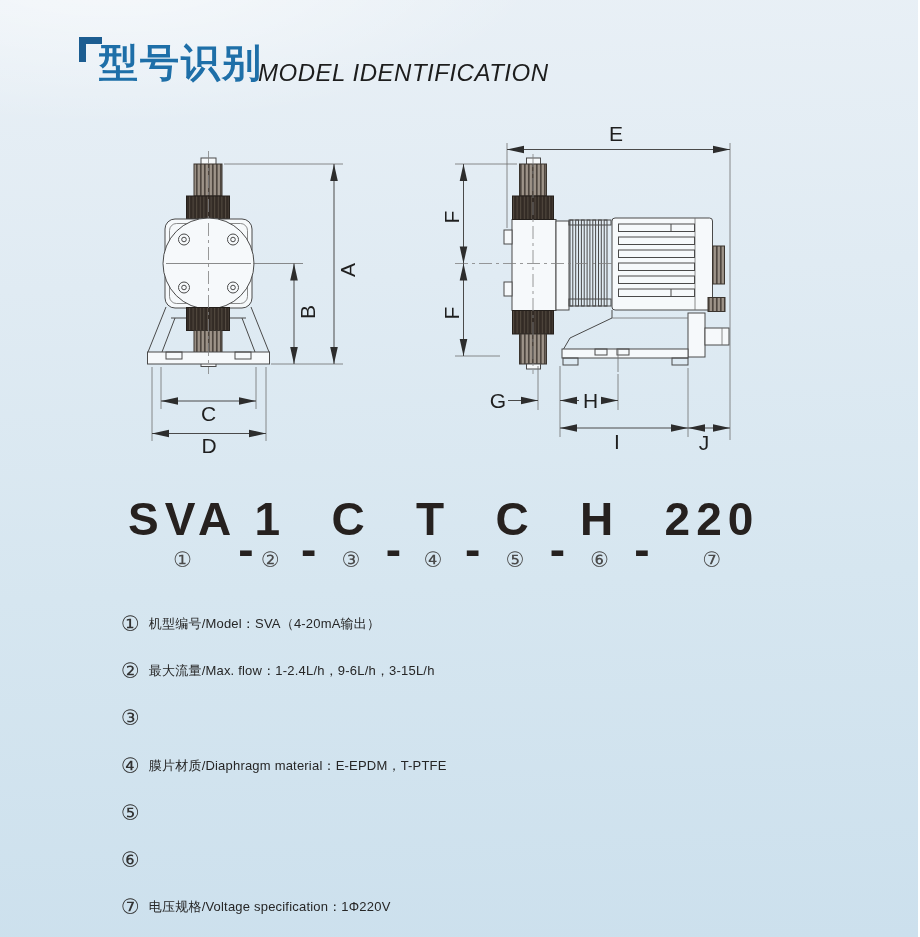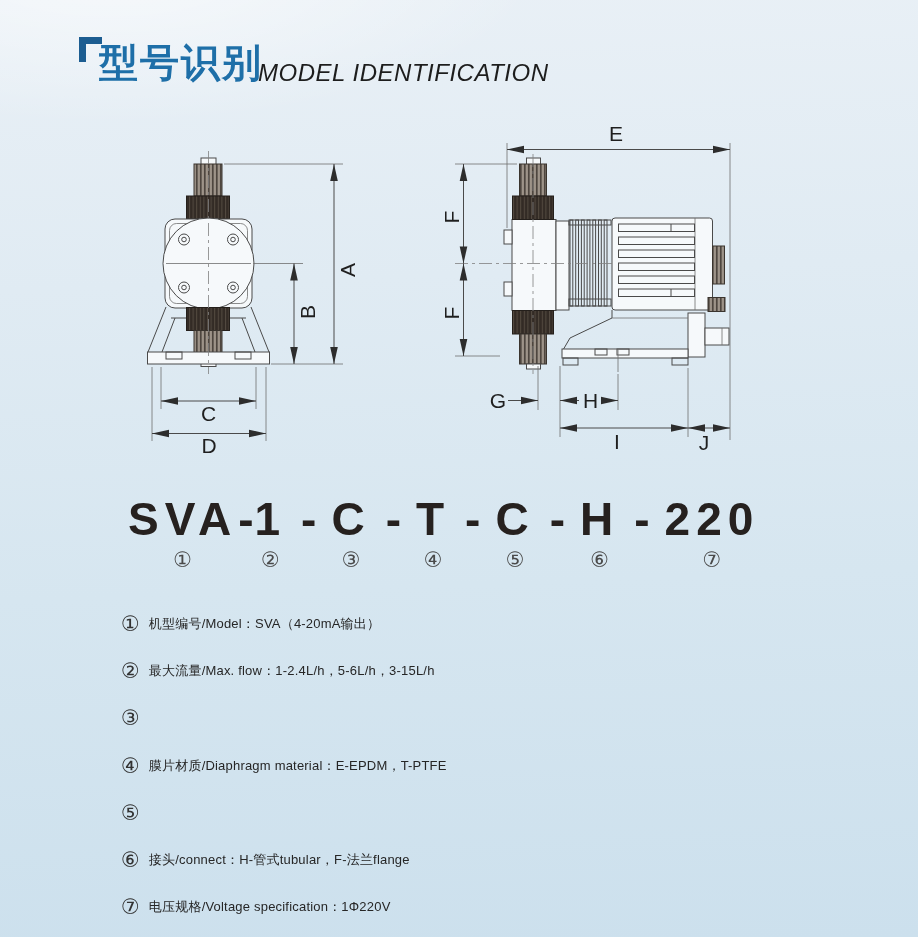--- a/index.html
+++ b/index.html
@@ -19,21 +19,21 @@
   
   .drawing{position:absolute;left:0;top:0;}
   .ln{stroke:#4a4a4a;stroke-width:1;fill:none;}
   .thin{stroke:#6e6e6e;stroke-width:0.8;fill:none;}
   .fillw{fill:#f6f9fb;stroke:#4a4a4a;stroke-width:1;}
   .cl{stroke:#808080;stroke-width:0.8;fill:none;stroke-dasharray:13 4 3 4;}
   .dim{stroke:#4a4a4a;stroke-width:1;fill:none;}
   .arr{fill:#2d2d2d;stroke:none;}
   text.dlab{font-family:"Liberation Sans","DejaVu Sans",sans-serif;font-size:21px;fill:#1f1f1f;}
   
-  .model-row{position:absolute;left:128px;top:496px;display:flex;align-items:flex-start;}
+  .model-row{position:absolute;left:128px;top:496px;display:flex;align-items:flex-end;}
   .model-seg{display:flex;flex-direction:column;align-items:center;}
   .model-code{font-size:46px;font-weight:bold;color:#26211f;letter-spacing:6px;line-height:1.0;}
   .model-sep{font-size:46px;font-weight:bold;color:#26211f;line-height:1.0;margin:0 15px;}
   .model-sep.tight{margin:0 1px;}
   .model-num{font-size:21px;color:#4a4a4a;margin-top:6px;font-weight:normal;}
   
   .legend{position:absolute;left:121px;top:600px;}
   .legend-item{height:47.3px;display:flex;align-items:center;}
   .legend-num{font-size:21px;color:#333;margin-right:9px;}
   .legend-text{font-size:13px;color:#262626;letter-spacing:0.2px;}
@@ -291,35 +291,34 @@
     </div>
   </div>
 
   <div class="legend">
     <div class="legend-item">
       <span class="legend-num">①</span>
       <span class="legend-text">机型编号/Model：SVA（4-20mA输出）</span>
     </div>
     <div class="legend-item">
       <span class="legend-num">②</span>
-      <span class="legend-text">最大流量/Max. flow：1-2.4L/h，5-6L/h，3-15L/h</span>
+      <span class="legend-text">最大流量/Max. flow：1-2.4L/h，9-6L/h，3-15L/h</span>
     </div>
     <div class="legend-item">
       <span class="legend-num">③</span>
     </div>
     <div class="legend-item">
       <span class="legend-num">④</span>
       <span class="legend-text">膜片材质/Diaphragm material：E-EPDM，T-PTFE</span>
     </div>
     <div class="legend-item">
       <span class="legend-num">⑤</span>
     </div>
     <div class="legend-item">
       <span class="legend-num">⑥</span>
-      <span class="legend-text">接头/connect：H-管式tubular，F-法兰flange</span>
     </div>
     <div class="legend-item">
       <span class="legend-num">⑦</span>
       <span class="legend-text">电压规格/Voltage specification：1Φ220V</span>
     </div>
   </div>
 
 </div>
 
 </body></html>

